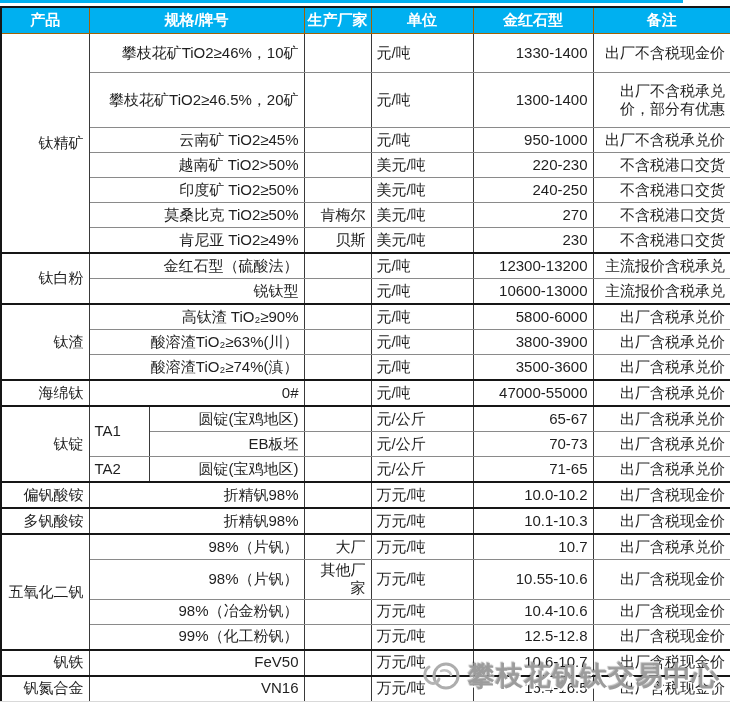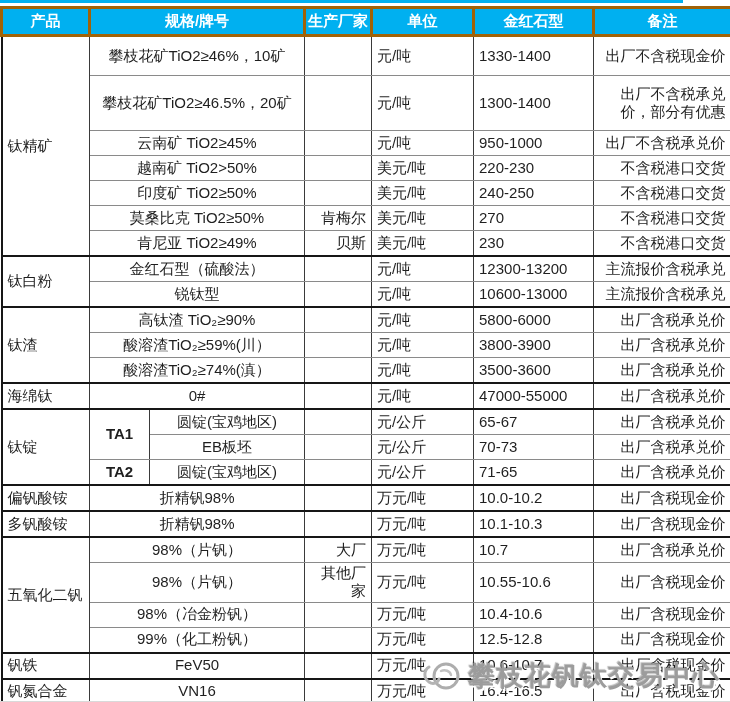--- a/index.html
+++ b/index.html
@@ -9,37 +9,37 @@
   }
   .top-strip{position:absolute;top:0;left:0;width:683px;height:3px;background:#00b0f0;}
   .bottom-line{position:absolute;bottom:0;left:0;width:730px;height:1px;background:#d9d9d9;}
 
   table.price{
     border-collapse:collapse;table-layout:fixed;width:730px;
     margin-top:6px;border:2px solid #161616;
   }
   table.price th{
     background:#00b0f0;color:#ffffff;font-weight:bold;font-size:15px;
-    height:23px;padding:1px 2px;border:3px solid #a16207;
+    height:23px;padding:1px 2px;border:1px solid #a16207;
   }
   table.price td{
     font-size:15px;color:#1f1f1f;height:22px;padding:1px 5px;line-height:1.22;
     border-top:1px solid #8a8a8a;border-bottom:1px solid #8a8a8a;
     border-left:1px solid #3a3a3a;border-right:1px solid #3a3a3a;
     overflow:hidden;background:#fff;
   }
   tr.gs td{border-top:2px solid #161616;}
   tr.r36 td{height:36px;}
   tr.r52 td{height:52px;}
-  .c-prod{text-align:left;}
-  .c-grade{text-align:center;font-weight:bold;}
-  .c-spec{text-align:center;}
+  .c-prod{text-align:right;}
+  .c-grade{text-align:left;}
+  .c-spec{text-align:right;}
   .c-mfr{text-align:right;}
   .c-unit{text-align:left;}
-  .c-price{text-align:left;font-size:16px;}
+  .c-price{text-align:right;font-size:16px;}
   .c-note{text-align:right;}
 
   .brand{
     position:absolute;right:10px;bottom:8px;display:flex;align-items:center;gap:7px;
   }
   .brand-text{
     font-size:27px;font-weight:bold;color:#9c9c9c;letter-spacing:1px;
     text-shadow:-1px -1px 1px rgba(0,0,0,0.28), 1.5px 1.5px 0 #ffffff;
     white-space:nowrap;
   }
@@ -141,21 +141,21 @@
 
       <tr class="gs">
         <td class="c-prod" rowspan="3">钛渣</td>
         <td class="c-spec" colspan="2">高钛渣 TiO₂≥90%</td>
         <td class="c-mfr"></td>
         <td class="c-unit">元/吨</td>
         <td class="c-price">5800-6000</td>
         <td class="c-note">出厂含税承兑价</td>
       </tr>
       <tr>
-        <td class="c-spec" colspan="2">酸溶渣TiO₂≥59%(川）</td>
+        <td class="c-spec" colspan="2">酸溶渣TiO₂≥63%(川）</td>
         <td class="c-mfr"></td>
         <td class="c-unit">元/吨</td>
         <td class="c-price">3800-3900</td>
         <td class="c-note">出厂含税承兑价</td>
       </tr>
       <tr>
         <td class="c-spec" colspan="2">酸溶渣TiO₂≥74%(滇）</td>
         <td class="c-mfr"></td>
         <td class="c-unit">元/吨</td>
         <td class="c-price">3500-3600</td>

